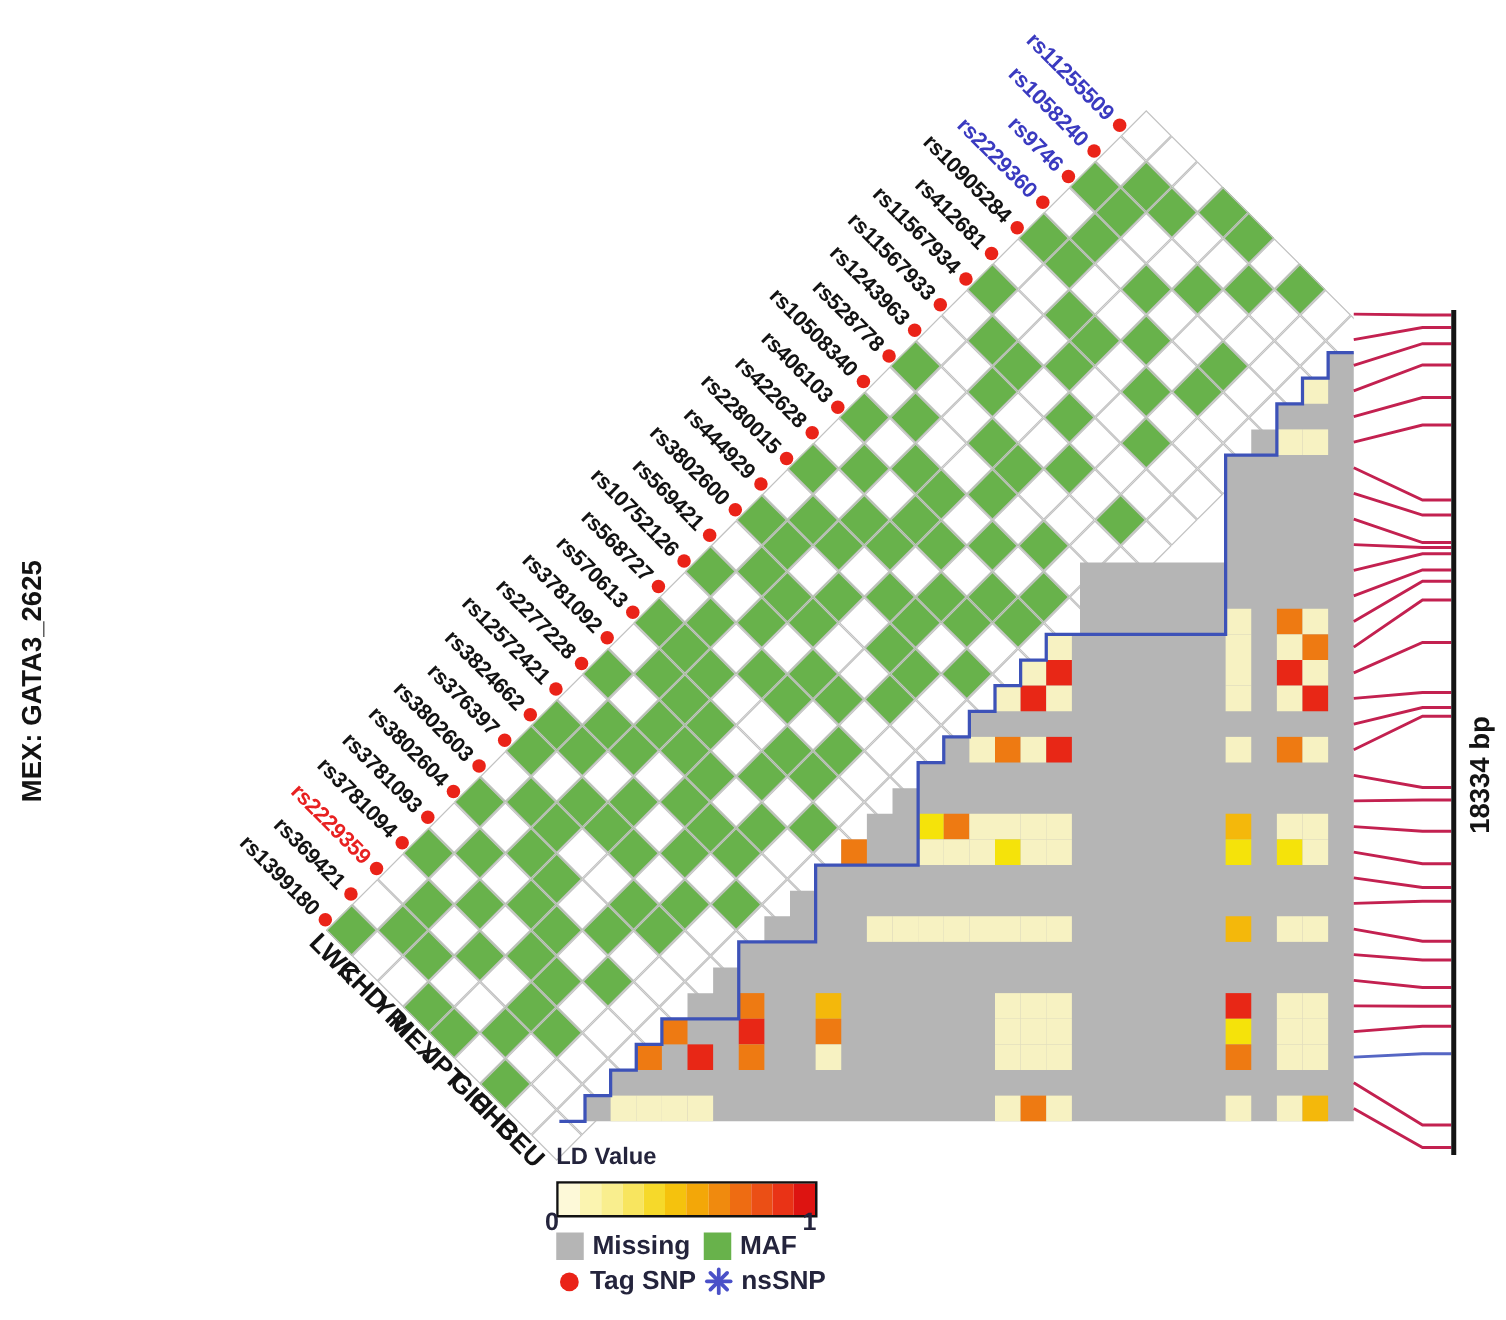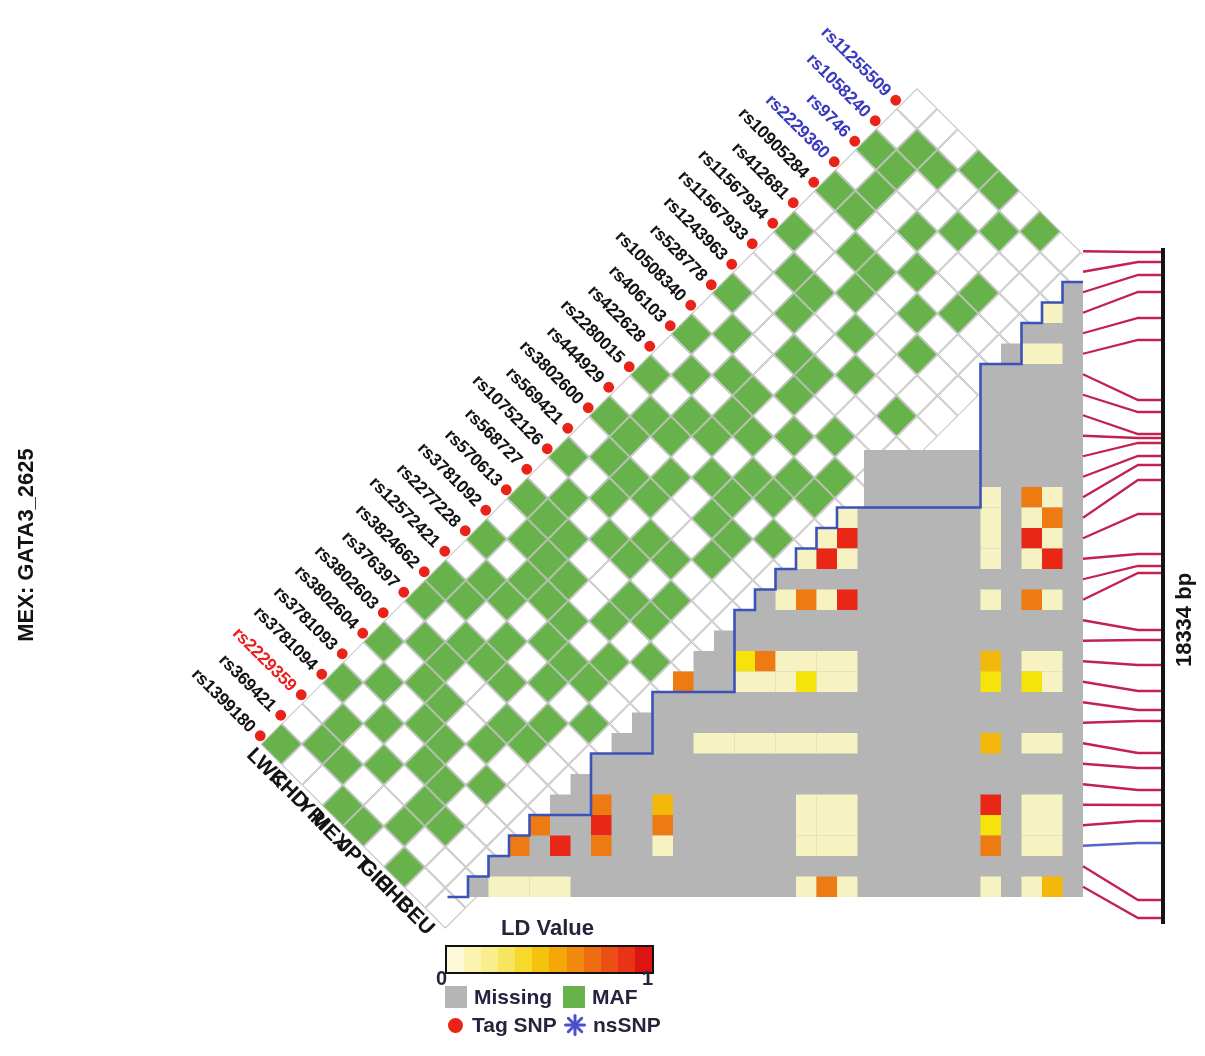--- a/index.html
+++ b/index.html
@@ -16,22 +16,22 @@
             transform:rotate(45deg);transform-origin:100% 50%;text-align:right;}
   .poplabel{position:absolute;height:24px;line-height:24px;white-space:nowrap;
             font-weight:bold;font-size:21px;color:#131313;
             transform:rotate(45deg);transform-origin:100% 50%;text-align:right;}
   .vlabel{position:absolute;white-space:nowrap;font-weight:bold;color:#131313;}
   .vlabel>span{display:inline-block;transform:translate(-50%,-50%) rotate(-90deg);}
   #left-title{left:26px;top:545px;font-size:22px;}
   #bp-label{left:1184px;top:620px;font-size:22px;}
   
   #legend{position:absolute;left:430px;top:915px;width:420px;color:#24243c;}
-  #ld-title{position:absolute;left:15px;top:0;width:205px;text-align:center;
-            font-size:22px;font-weight:bold;}
+  #ld-title{position:absolute;left:15px;top:0;width:205px;text-align:left;
+            font-size:19px;font-weight:bold;}
   #colorbar{position:absolute;left:15px;top:30px;width:205px;height:25px;
             border:2.5px solid #111;display:flex;}
   #colorbar div{flex:1;}
   #scale-min{position:absolute;left:6px;top:52px;font-size:20px;font-weight:bold;}
   #scale-max{position:absolute;left:212px;top:52px;font-size:20px;font-weight:bold;}
   .legrow{position:absolute;display:flex;align-items:center;font-size:21px;font-weight:bold;}
   .swatch{display:inline-block;width:22px;height:22px;margin-right:7px;}
   #row-missing{left:15px;top:70px;}
   #row-maf{left:133px;top:70px;}
   #row-tag{left:18px;top:98px;}

